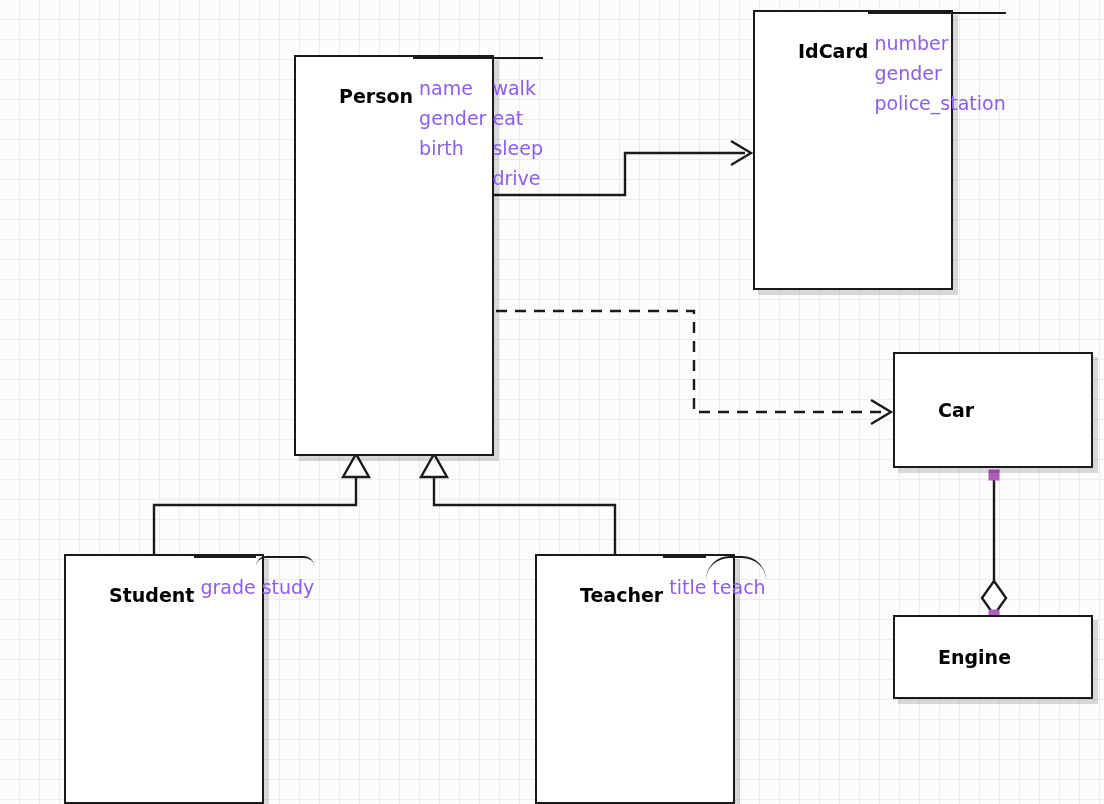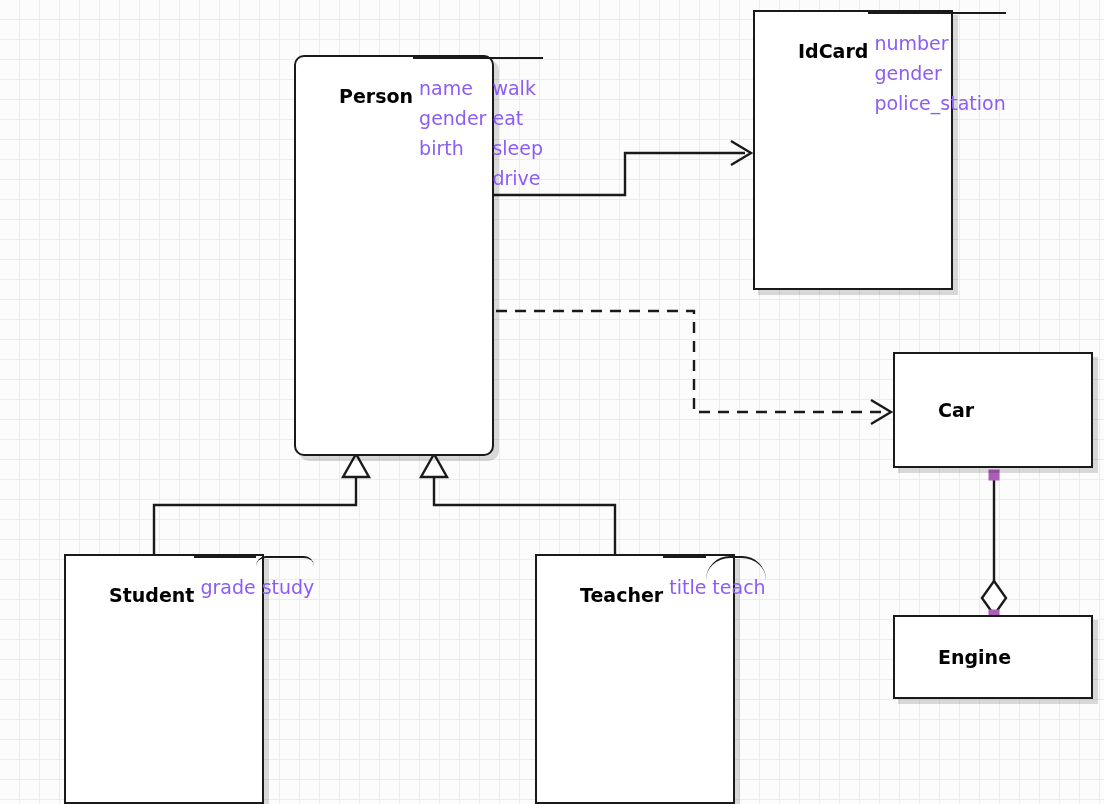--- a/index.html
+++ b/index.html
@@ -104,21 +104,21 @@
 
     <g>
       <path d="M 994 475 L 994 583" fill="none" stroke="#1a1a1a" stroke-width="2.4"></path>
       <path d="M 994 581 L 1006 598 L 994 615 L 982 598 Z" fill="#ffffff" stroke="#1a1a1a" stroke-width="2.4" stroke-linejoin="miter"></path>
     </g>
   </svg>
 
   <div class="handle" style="left:994px; top:475px;"></div>
   <div class="handle" style="left:994px; top:615px;"></div>
 
-  <div class="uml-class" style="left:294px; top:55px; width:200px; height:401px;border-radius:10px;">
+  <div class="uml-class" style="left:294px; top:55px; width:200px; height:401px;">
     <div class="cls-title" style="height:78px;">Person</div>
     <div class="compartment" style="height:158px;">
       <div class="member">name</div>
       <div class="member">gender</div>
       <div class="member">birth</div>
     </div>
     <div class="compartment" style="flex:1;">
       <div class="member">walk</div>
       <div class="member">eat</div>
       <div class="member">sleep</div>

